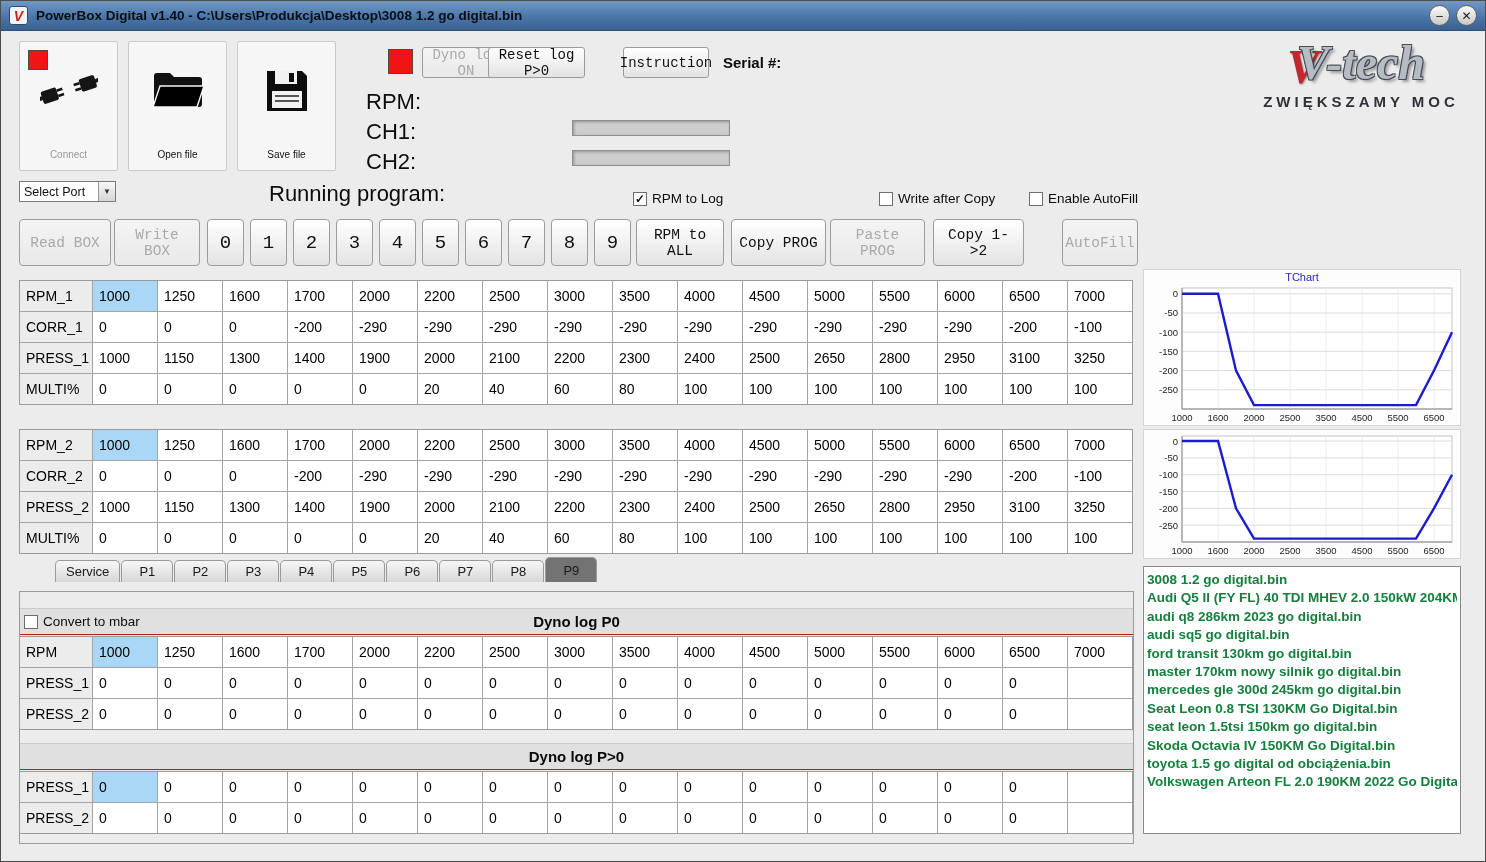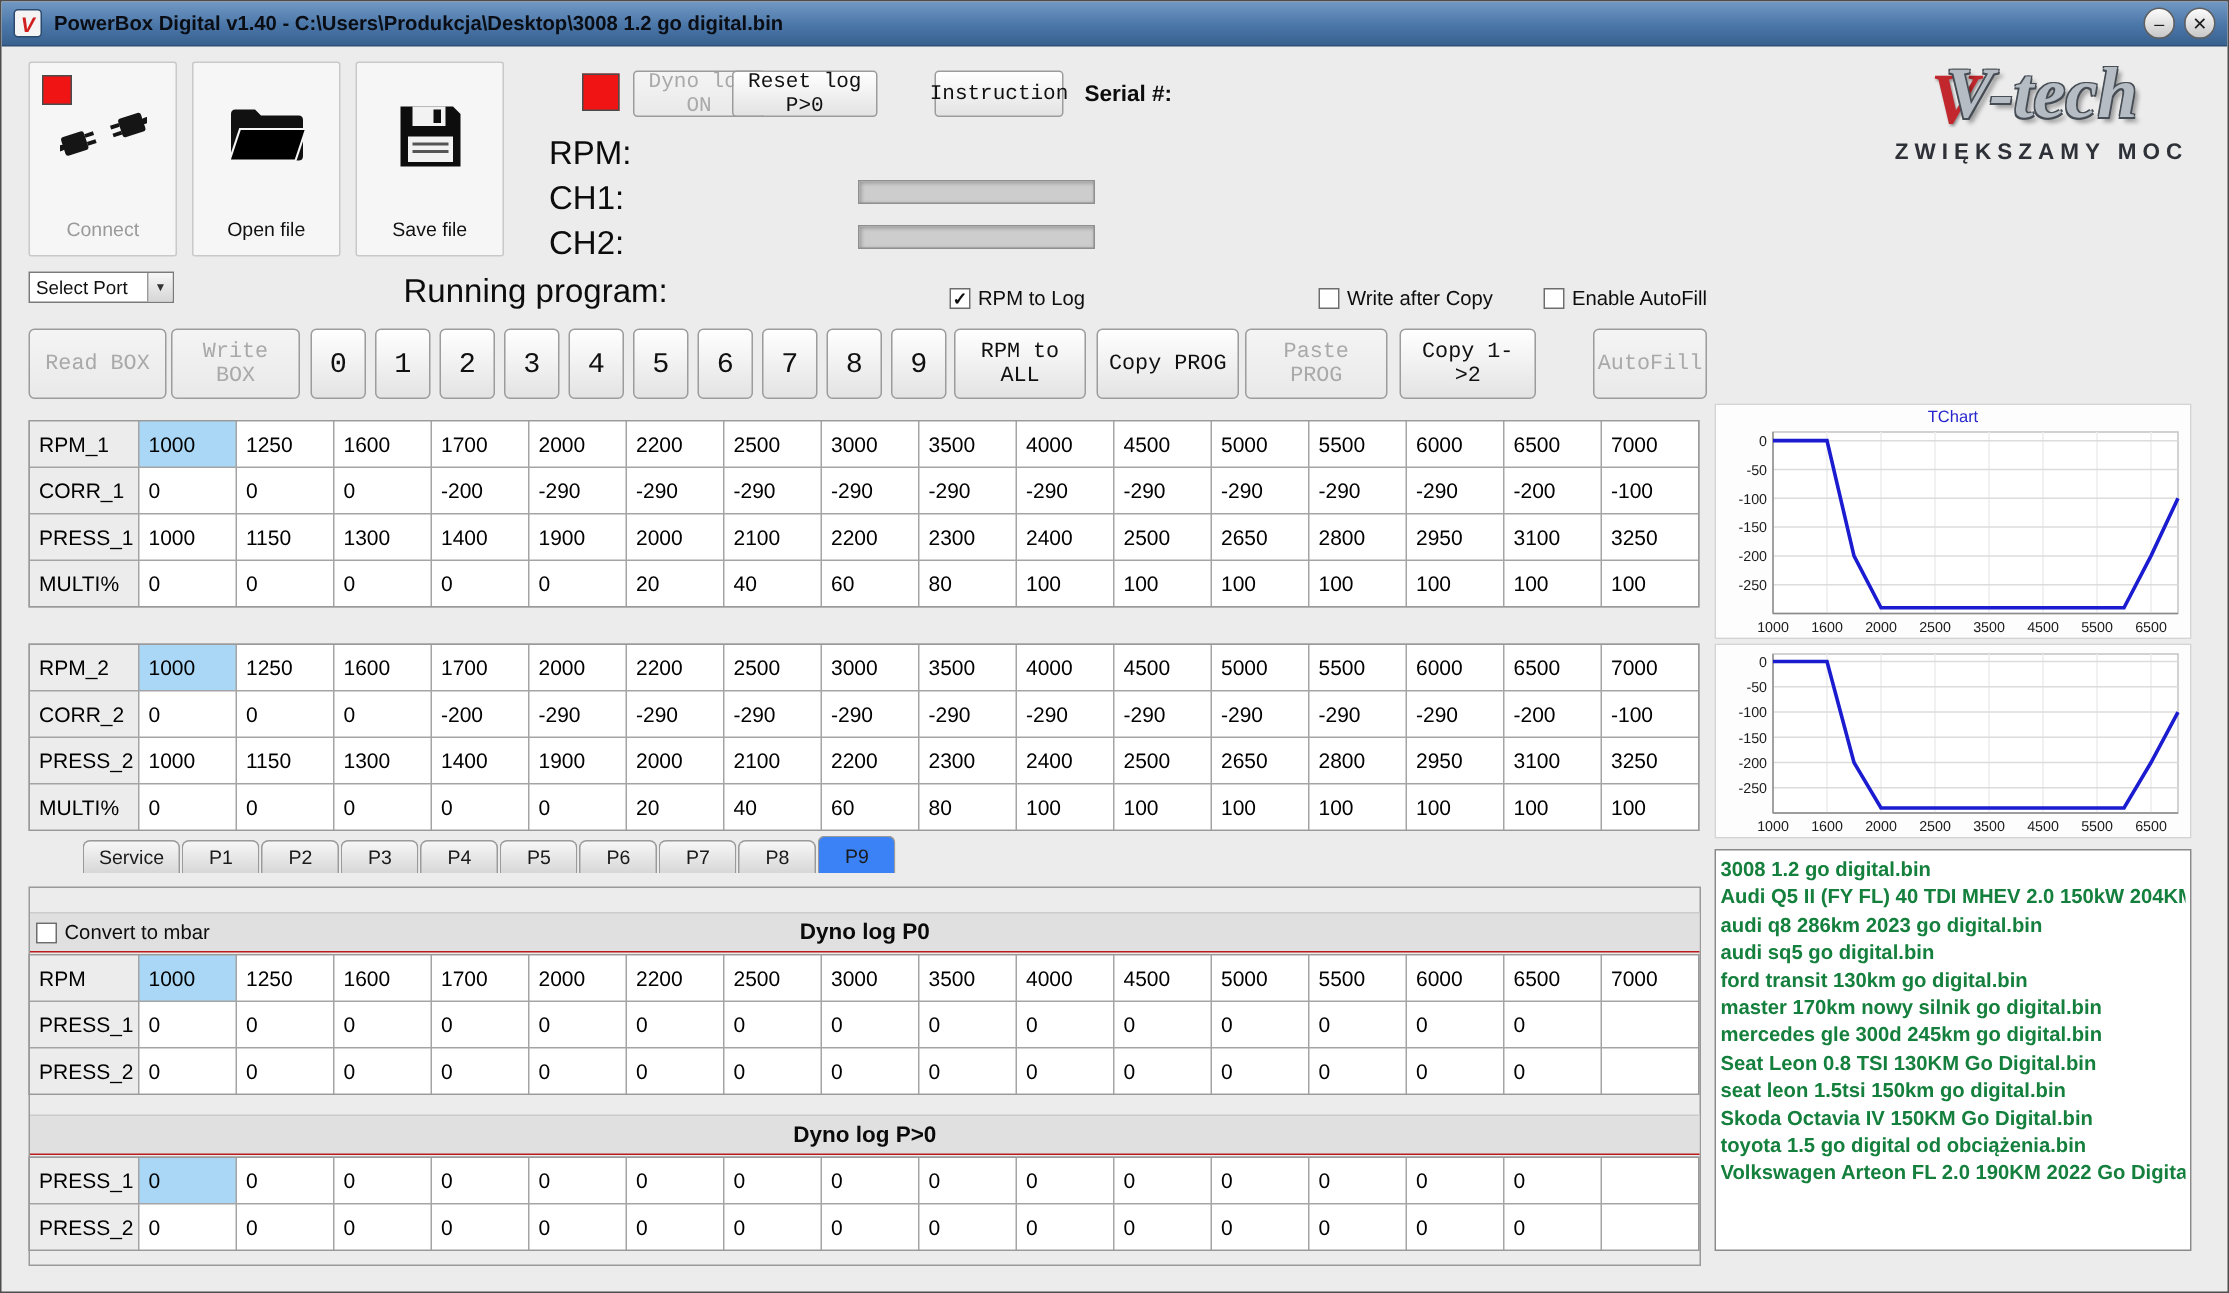--- a/index.html
+++ b/index.html
@@ -14,21 +14,21 @@
     display:flex; align-items:center; justify-content:center; color:#cf1f1f; font-weight:bold; font-style:italic; font-size:14px; }
   .win-title { font-size:13.5px; font-weight:bold; color:#0a0d14; }
   .win-controls { margin-left:auto; display:flex; gap:6px; }
   .win-btn { width:21px; height:21px; border-radius:50%; background:linear-gradient(#fcfcfc,#c7c7c7);
     border:1px solid #5f5f5f; display:flex; align-items:center; justify-content:center; font-size:12px; color:#1c1c1c; line-height:1; }
 
   
   .tool-btn { position:absolute; top:40px; width:99px; height:130px; background:#f6f6f6; border:1px solid #c9c9c9;
     border-radius:2px; display:flex; flex-direction:column; align-items:center; justify-content:flex-end; padding-bottom:10px; }
   .tool-btn .icon-wrap { position:absolute; top:26px; left:0; right:0; display:flex; justify-content:center; }
-  .tool-btn .lbl { font-size:13px; color:#111; }
+  .tool-btn .lbl { font-size:10px; color:#111; }
   .tool-btn .lbl.gray { color:#9a9a9a; }
   .conn-indicator { position:absolute; top:8px; left:8px; width:20px; height:20px; background:#f01414; border:1px solid #4b4b4b; }
   .red-square { position:absolute; left:387px; top:48px; width:25px; height:25px; background:#f01414; border:1px solid #4b4b4b; }
 
   .btn { background:linear-gradient(#ffffff,#e3e3e3); border:1px solid #9c9c9c; border-radius:3px;
     font-family:Liberation Mono, monospace; font-size:14px; color:#101010; display:flex; align-items:center; justify-content:center; }
   .btn.disabled { color:#a9a9a9; background:linear-gradient(#f4f4f4,#e9e9e9); }
   .pos { position:absolute; }
 
   .label-lg { position:absolute; font-size:22px; color:#0c0c0c; }
@@ -55,21 +55,21 @@
     gap:1px; background:#a4a4a4; border:1px solid #9a9a9a; }
   .cell { height:30px; line-height:30px; padding-left:6px; font-size:14px; background:#fff; color:#000; overflow:hidden; white-space:nowrap; }
   .cell.label { background:#ececec; }
   .cell.hl { background:#a9d7f5; }
 
   
   .tabs { position:absolute; left:18px; top:556px; height:25px; display:flex; align-items:flex-end;padding-left:36px; }
   .tab { height:22px; line-height:22px; min-width:52px; text-align:center; padding:0 10px;
     background:linear-gradient(#f7f7f7,#d7d7d7); border:1px solid #9a9a9a; border-bottom:none;
     border-radius:5px 5px 0 0; font-size:13px; margin-right:1px; color:#1a1a1a; }
-  .tab.active { height:25px; line-height:25px; background:#3b82f6; position:relative; z-index:3; }
+  .tab.active { height:25px; line-height:25px; background:#737373; position:relative; z-index:3; }
   .panel { position:absolute; left:18px; top:590px; width:1115px; height:253px; border:1px solid #9a9a9a; background:#ececec; }
   .band { position:absolute; left:0; width:100%; height:27px; background:#e0e0e0;
     border-top:1px solid #cbcbcb; border-bottom:1px solid #b91c1c; display:flex; align-items:center; }
   .band .band-title { position:absolute; left:0; right:0; text-align:center; font-size:15px; font-weight:bold; color:#0a0a0a; }
 
   
   .chart { position:absolute; left:1142px; width:318px; background:#fdfdfd; border:1px solid #d4d4d4; }
 
   
   .filelist { position:absolute; left:1142px; top:565px; width:318px; height:268px; background:#fff;

